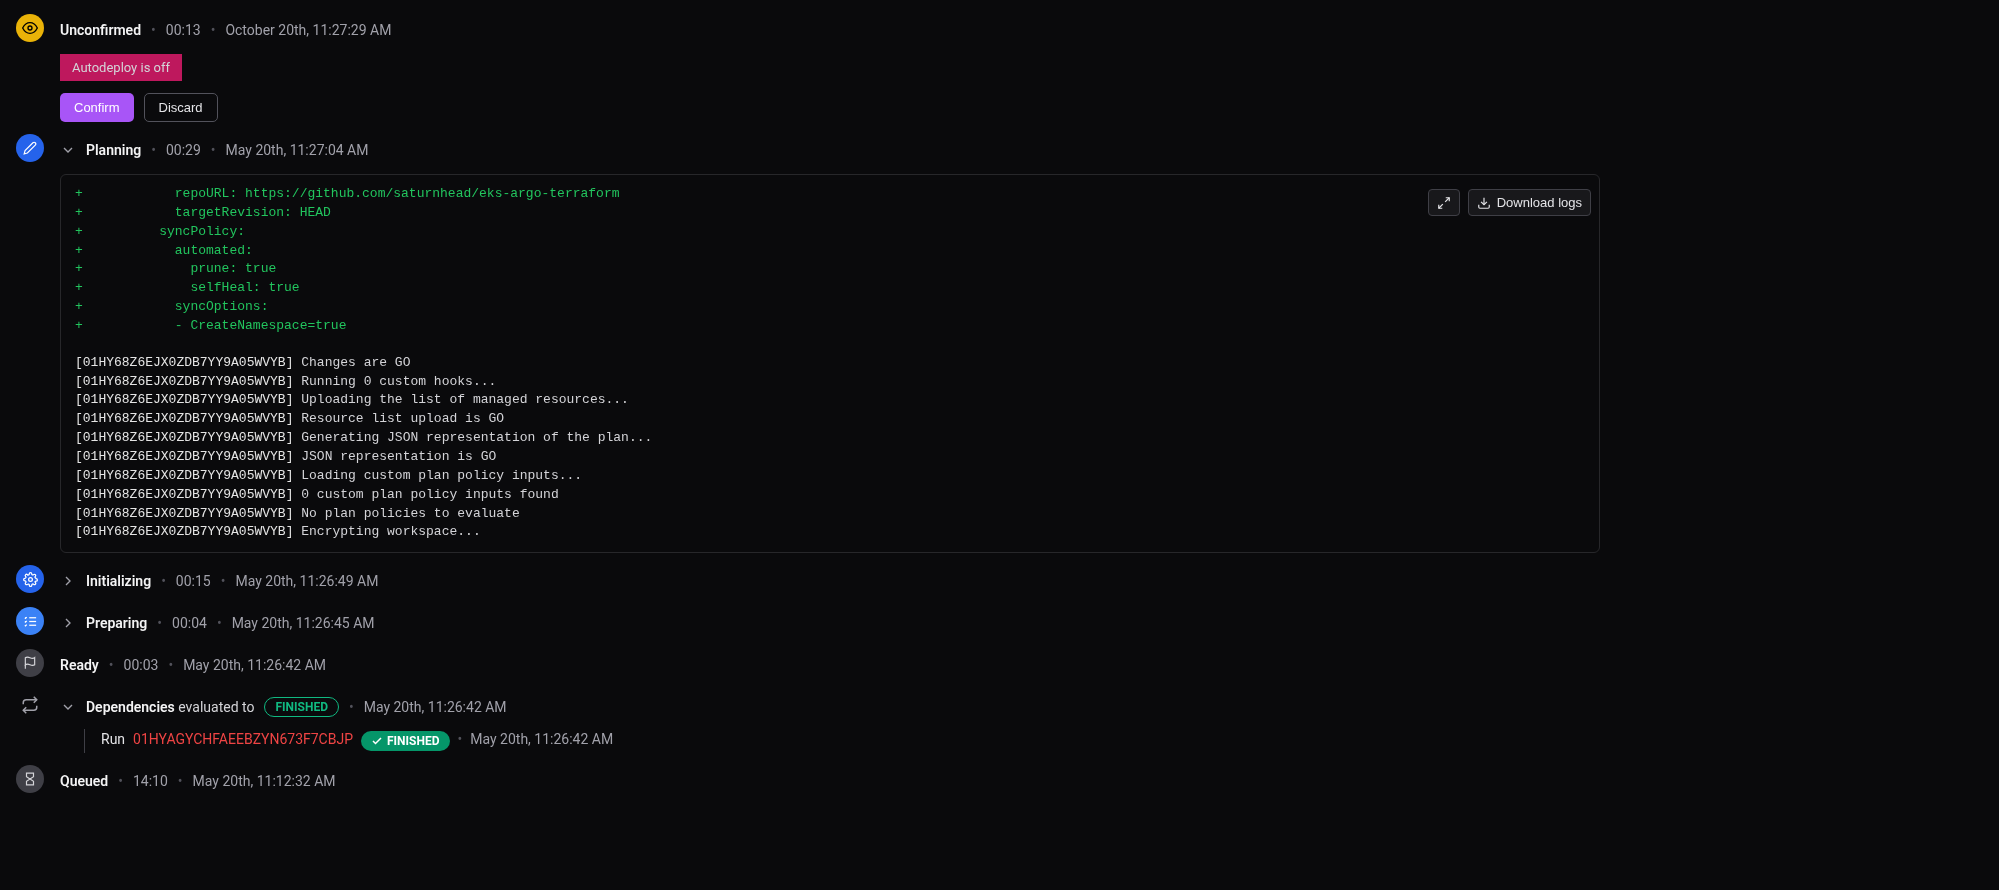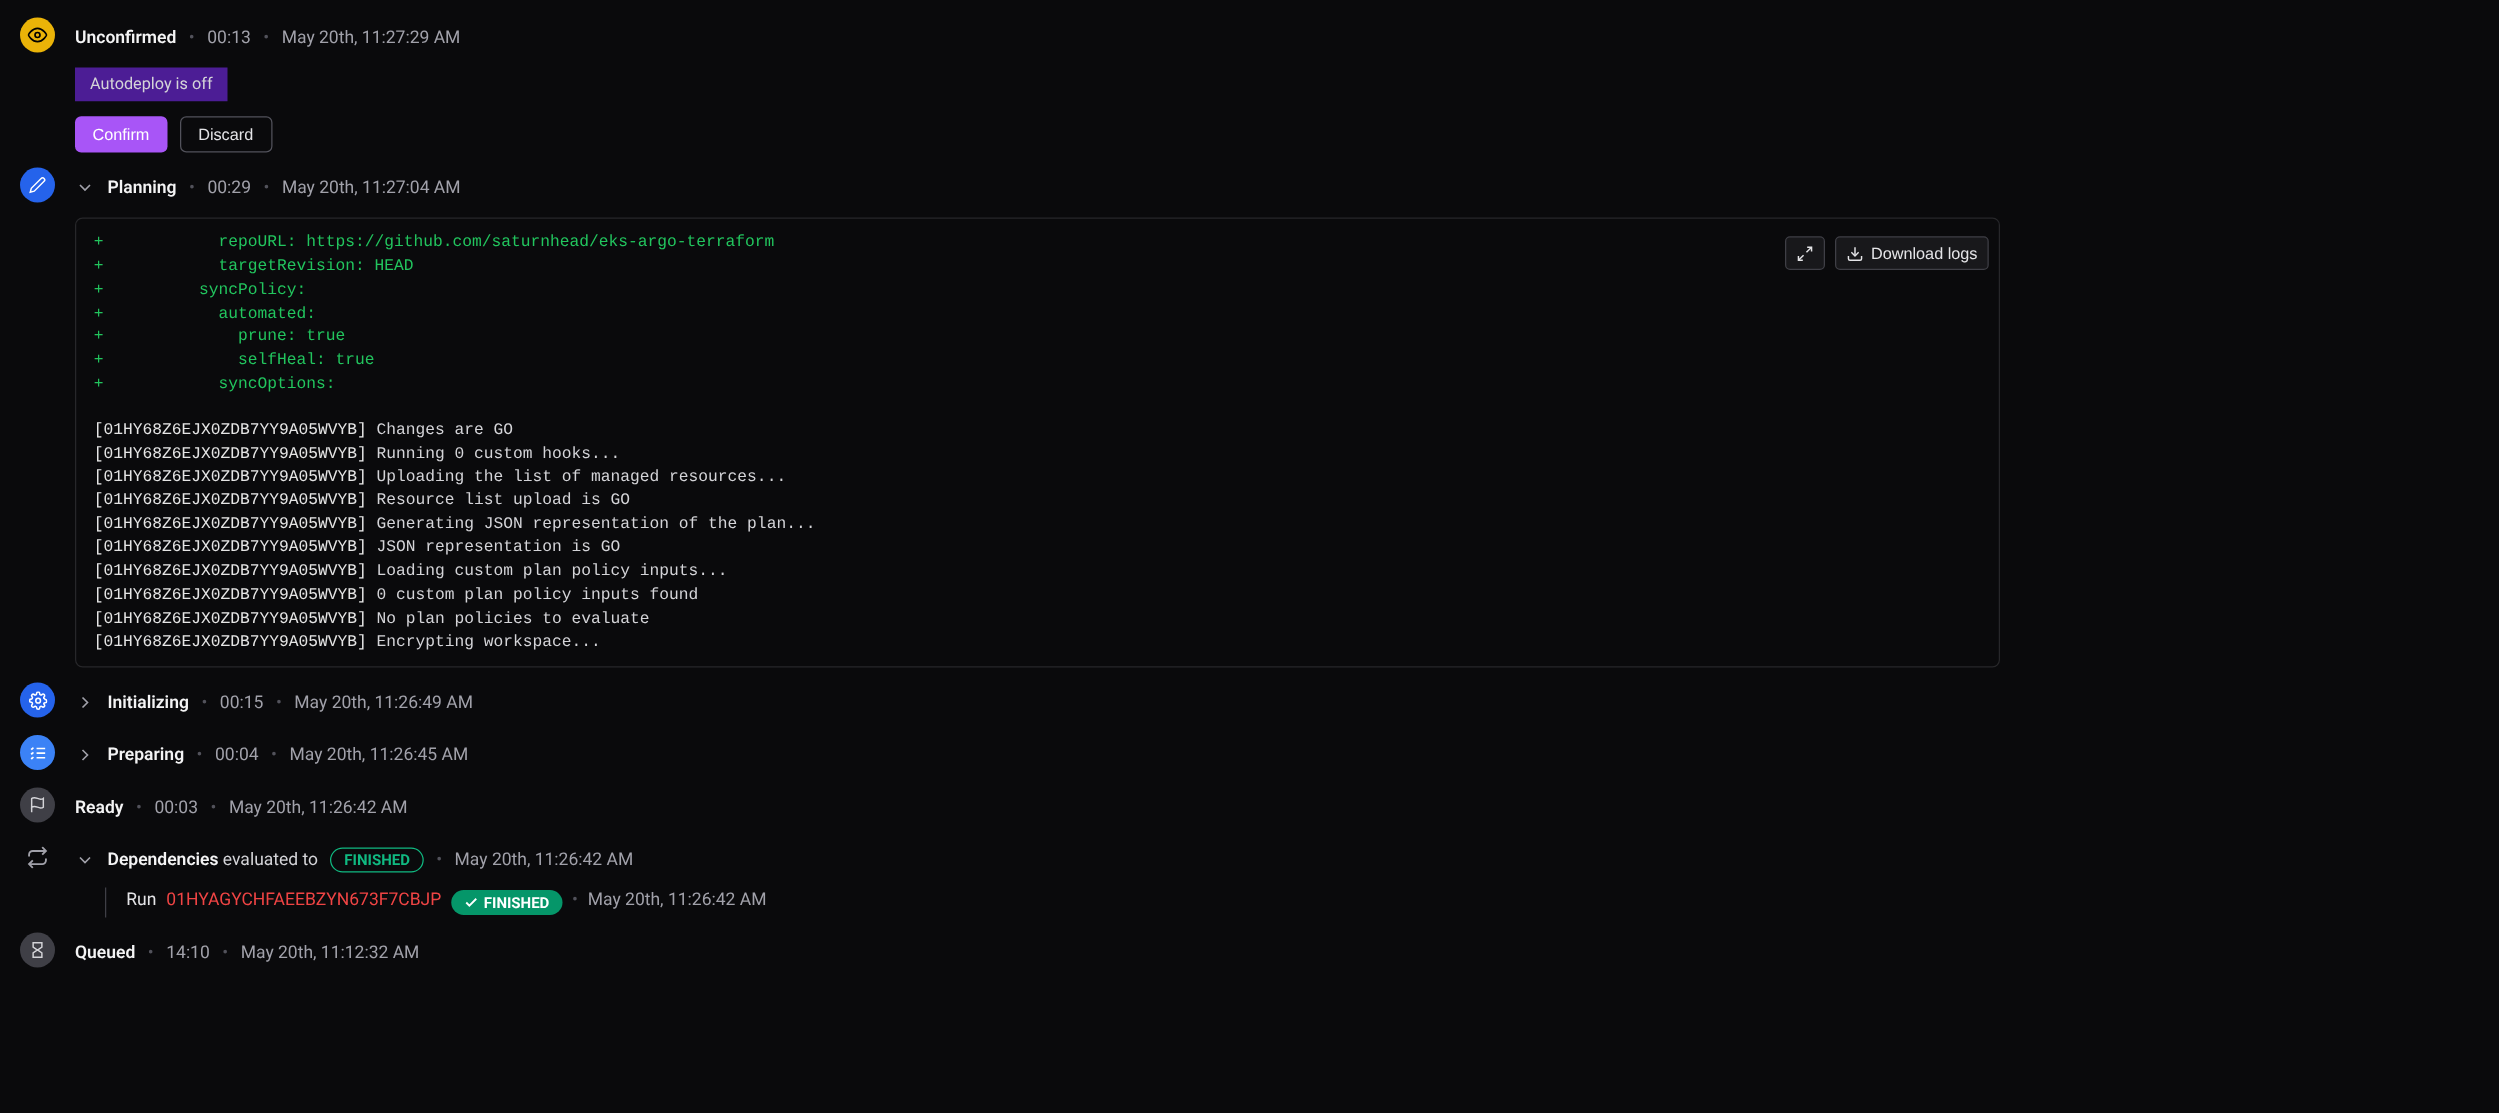--- a/index.html
+++ b/index.html
@@ -42,21 +42,21 @@
   }
   .chevron {
     color: #a1a1aa;
     cursor: pointer;
     display: inline-flex;
   }
   .stage-title { font-weight: 600; color: #f4f4f5; }
   .dot { color: #52525b; }
   .muted { color: #a1a1aa; }
   .badge-gray {
-    background: #4c1d95;
+    background: #be185d;
     color: #d4d4d8;
     padding: 6px 12px;
     border-radius: 0;
     font-size: 13px;
     display: inline-block;
     margin-top: 10px;
   }
   .btn-row { display: flex; gap: 10px; margin-top: 12px; }
   .btn {
     padding: 6px 14px;
@@ -149,21 +149,21 @@
         <path d="M1 12s4-8 11-8 11 8 11 8-4 8-11 8-11-8-11-8z"></path>
         <circle cx="12" cy="12" r="3"></circle>
       </svg>
   </div>
   <div class="stage-body">
     <div class="stage-header">
       <span class="stage-title">Unconfirmed</span>
       <span class="dot">•</span>
       <span class="muted">00:13</span>
       <span class="dot">•</span>
-      <span class="muted">May 20th, 11:27:29 AM</span>
+      <span class="muted">October 20th, 11:27:29 AM</span>
     </div>
     <div class="badge-gray">Autodeploy is off</div>
     <div class="btn-row">
       <button class="btn btn-primary">Confirm</button>
       <button class="btn btn-outline">Discard</button>
     </div>
   </div>
 </div>
 
 <div class="stage">
@@ -205,20 +205,21 @@
         </button>
       </div>
       <div>
         <span class="diff-line"><span class="diff-plus">+</span><span>           repoURL: https://github.com/saturnhead/eks-argo-terraform</span></span>
         <span class="diff-line"><span class="diff-plus">+</span><span>           targetRevision: HEAD</span></span>
         <span class="diff-line"><span class="diff-plus">+</span><span>         syncPolicy:</span></span>
         <span class="diff-line"><span class="diff-plus">+</span><span>           automated:</span></span>
         <span class="diff-line"><span class="diff-plus">+</span><span>             prune: true</span></span>
         <span class="diff-line"><span class="diff-plus">+</span><span>             selfHeal: true</span></span>
         <span class="diff-line"><span class="diff-plus">+</span><span>           syncOptions:</span></span>
+        <span class="diff-line"><span class="diff-plus">+</span><span>           - CreateNamespace=true</span></span>
       </div>
       <div class="spacer"></div>
       <div>
         <span class="log-line"><span class="log-id">[01HY68Z6EJX0ZDB7YY9A05WVYB]</span> <span>Changes are GO</span></span>
         <span class="log-line"><span class="log-id">[01HY68Z6EJX0ZDB7YY9A05WVYB]</span> <span>Running 0 custom hooks...</span></span>
         <span class="log-line"><span class="log-id">[01HY68Z6EJX0ZDB7YY9A05WVYB]</span> <span>Uploading the list of managed resources...</span></span>
         <span class="log-line"><span class="log-id">[01HY68Z6EJX0ZDB7YY9A05WVYB]</span> <span>Resource list upload is GO</span></span>
         <span class="log-line"><span class="log-id">[01HY68Z6EJX0ZDB7YY9A05WVYB]</span> <span>Generating JSON representation of the plan...</span></span>
         <span class="log-line"><span class="log-id">[01HY68Z6EJX0ZDB7YY9A05WVYB]</span> <span>JSON representation is GO</span></span>
         <span class="log-line"><span class="log-id">[01HY68Z6EJX0ZDB7YY9A05WVYB]</span> <span>Loading custom plan policy inputs...</span></span>

